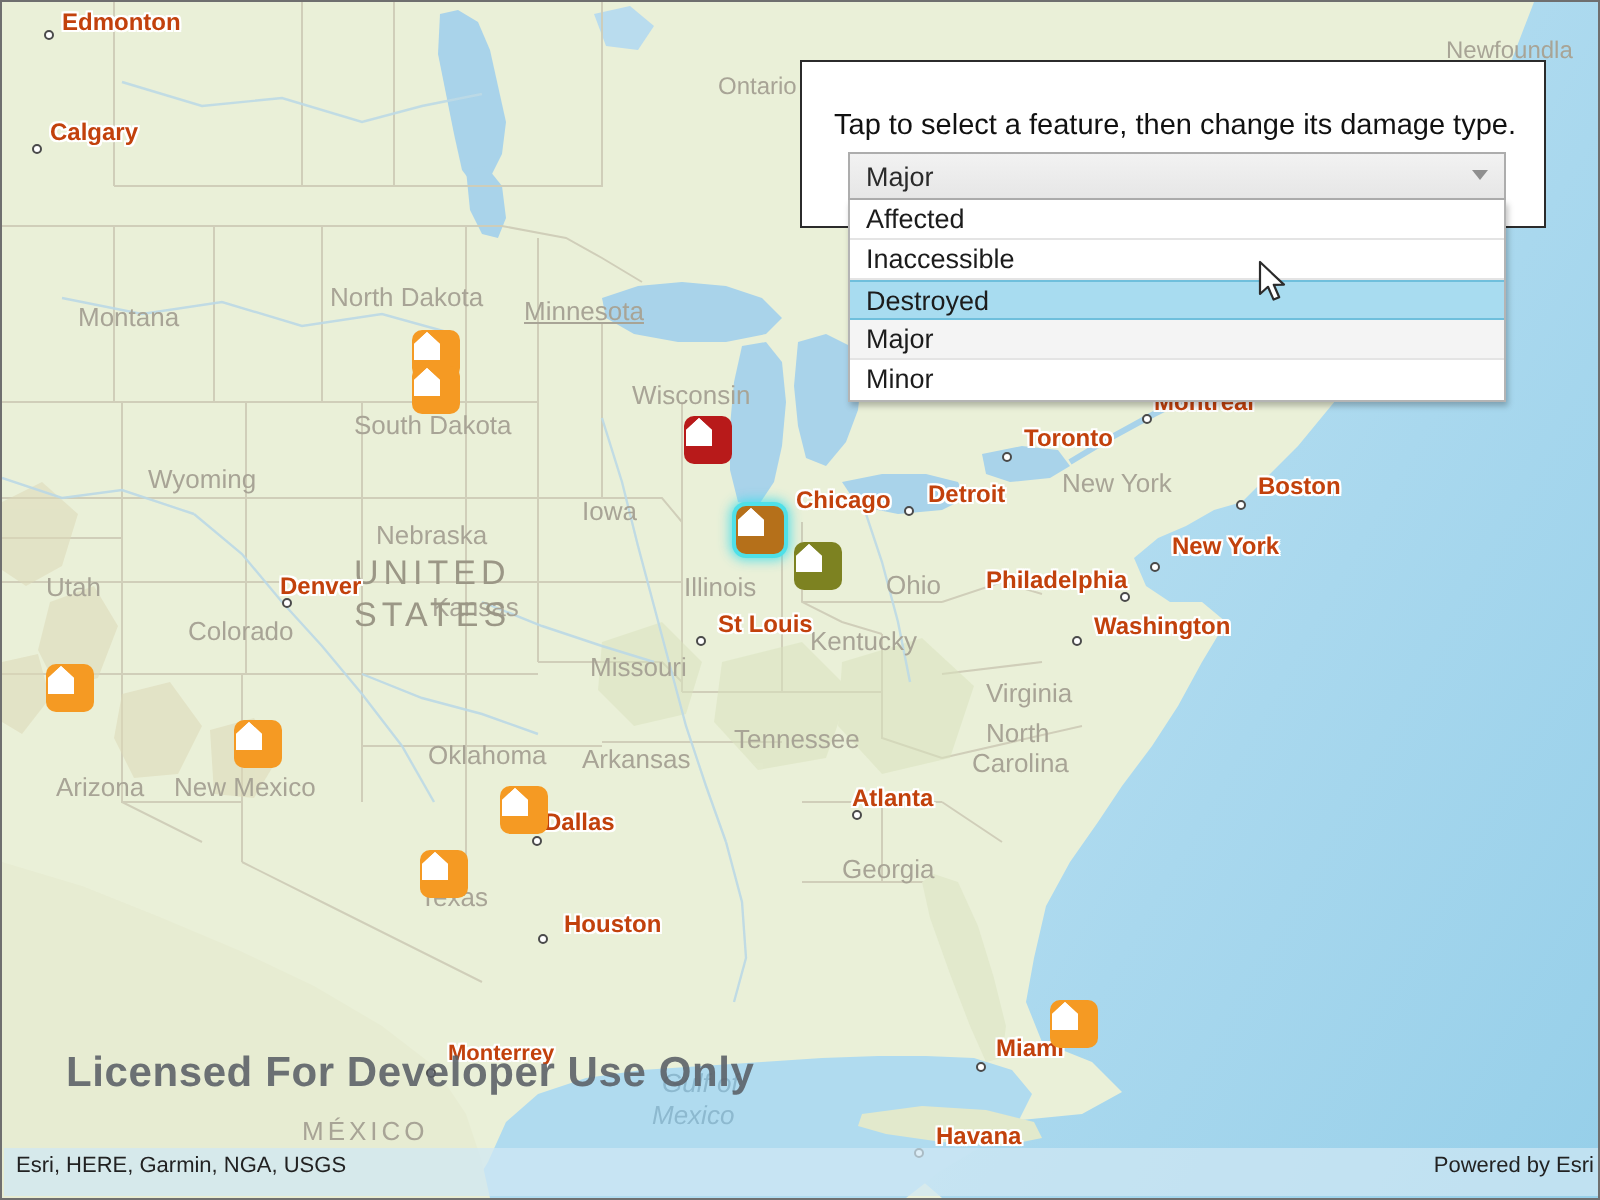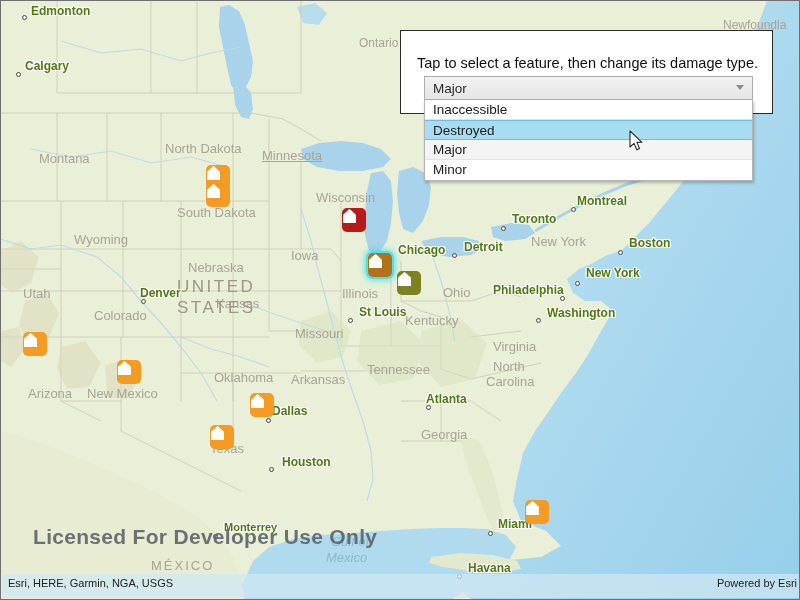--- a/index.html
+++ b/index.html
@@ -38,21 +38,21 @@
   .map svg { position: absolute; left:0; top:0; display:block; }
 
   
   .lbl {
     position: absolute;
     white-space: nowrap;
     pointer-events: none;
     line-height: 1;
   }
   .lbl-city {
-    color: #4d7c0f;
+    color: #c2410c;
     font-weight: bold;
     text-shadow:
       -1px 0 #fff, 1px 0 #fff, 0 -1px #fff, 0 1px #fff,
       -1px -1px #fff, 1px -1px #fff, -1px 1px #fff, 1px 1px #fff;
     padding-left: 8px;
   }
   .lbl-state {
     color: #a8a496;
     font-weight: normal;
   }
@@ -512,20 +512,21 @@
   <div class="panel">
     <div class="panel-title">Tap to select a feature, then change its damage type.</div>
   </div>
 
   <div class="select-box">
     <span class="select-value">Major</span>
     <span class="select-arrow"></span>
   </div>
 
   <div class="dropdown" id="dropdown-list">
+      <div class="opt">Affected</div>
       <div class="opt">Inaccessible</div>
       <div class="opt highlighted">Destroyed</div>
       <div class="opt alt">Major</div>
       <div class="opt">Minor</div>
     </div>
 
   <div class="cursor" style="left: 629px; top: 130px;">
     <svg width="16" height="22" viewBox="0 0 16 22">
       <path d="M1,1 L1,17 L5,13.4 L7.8,19.8 L10.6,18.6 L7.9,12.4 L13,12.3 Z" fill="#ffffff" stroke="#2b2b2b" stroke-width="1.1" stroke-linejoin="round"></path>
     </svg>

